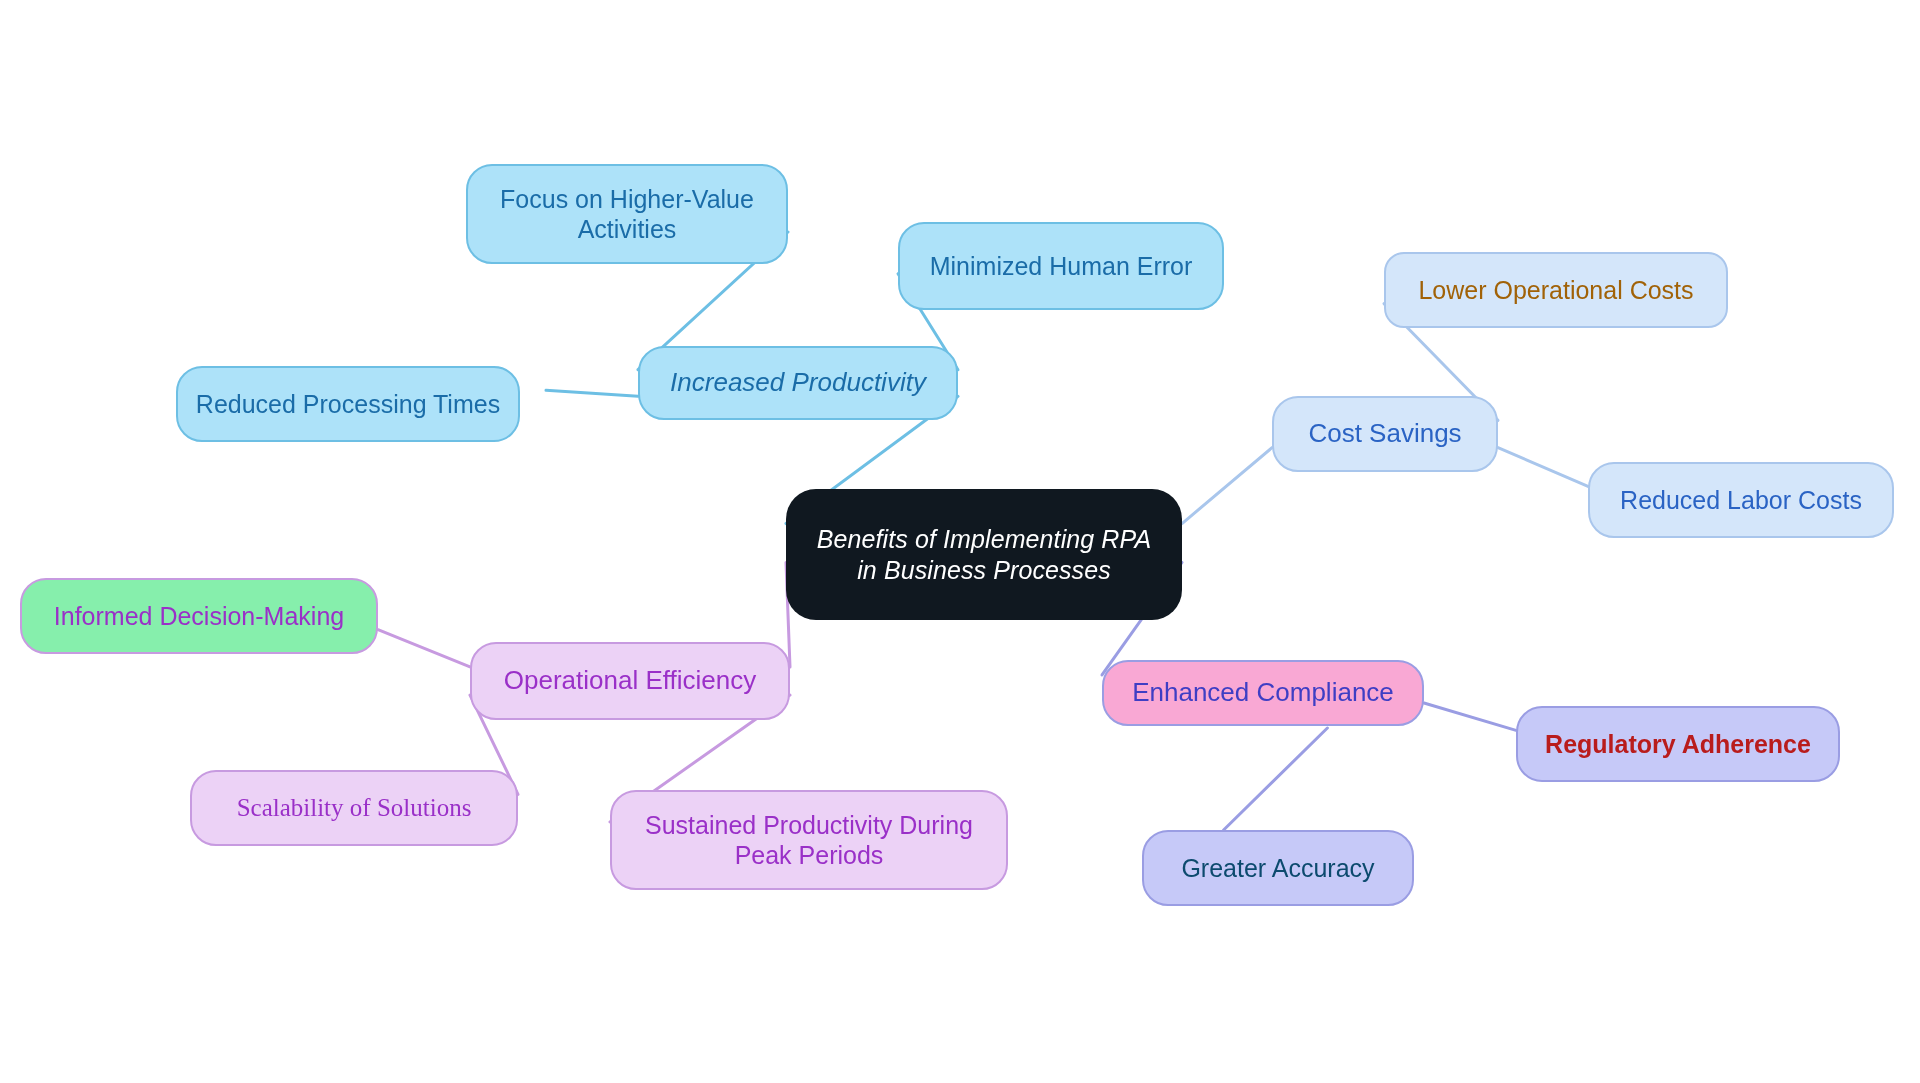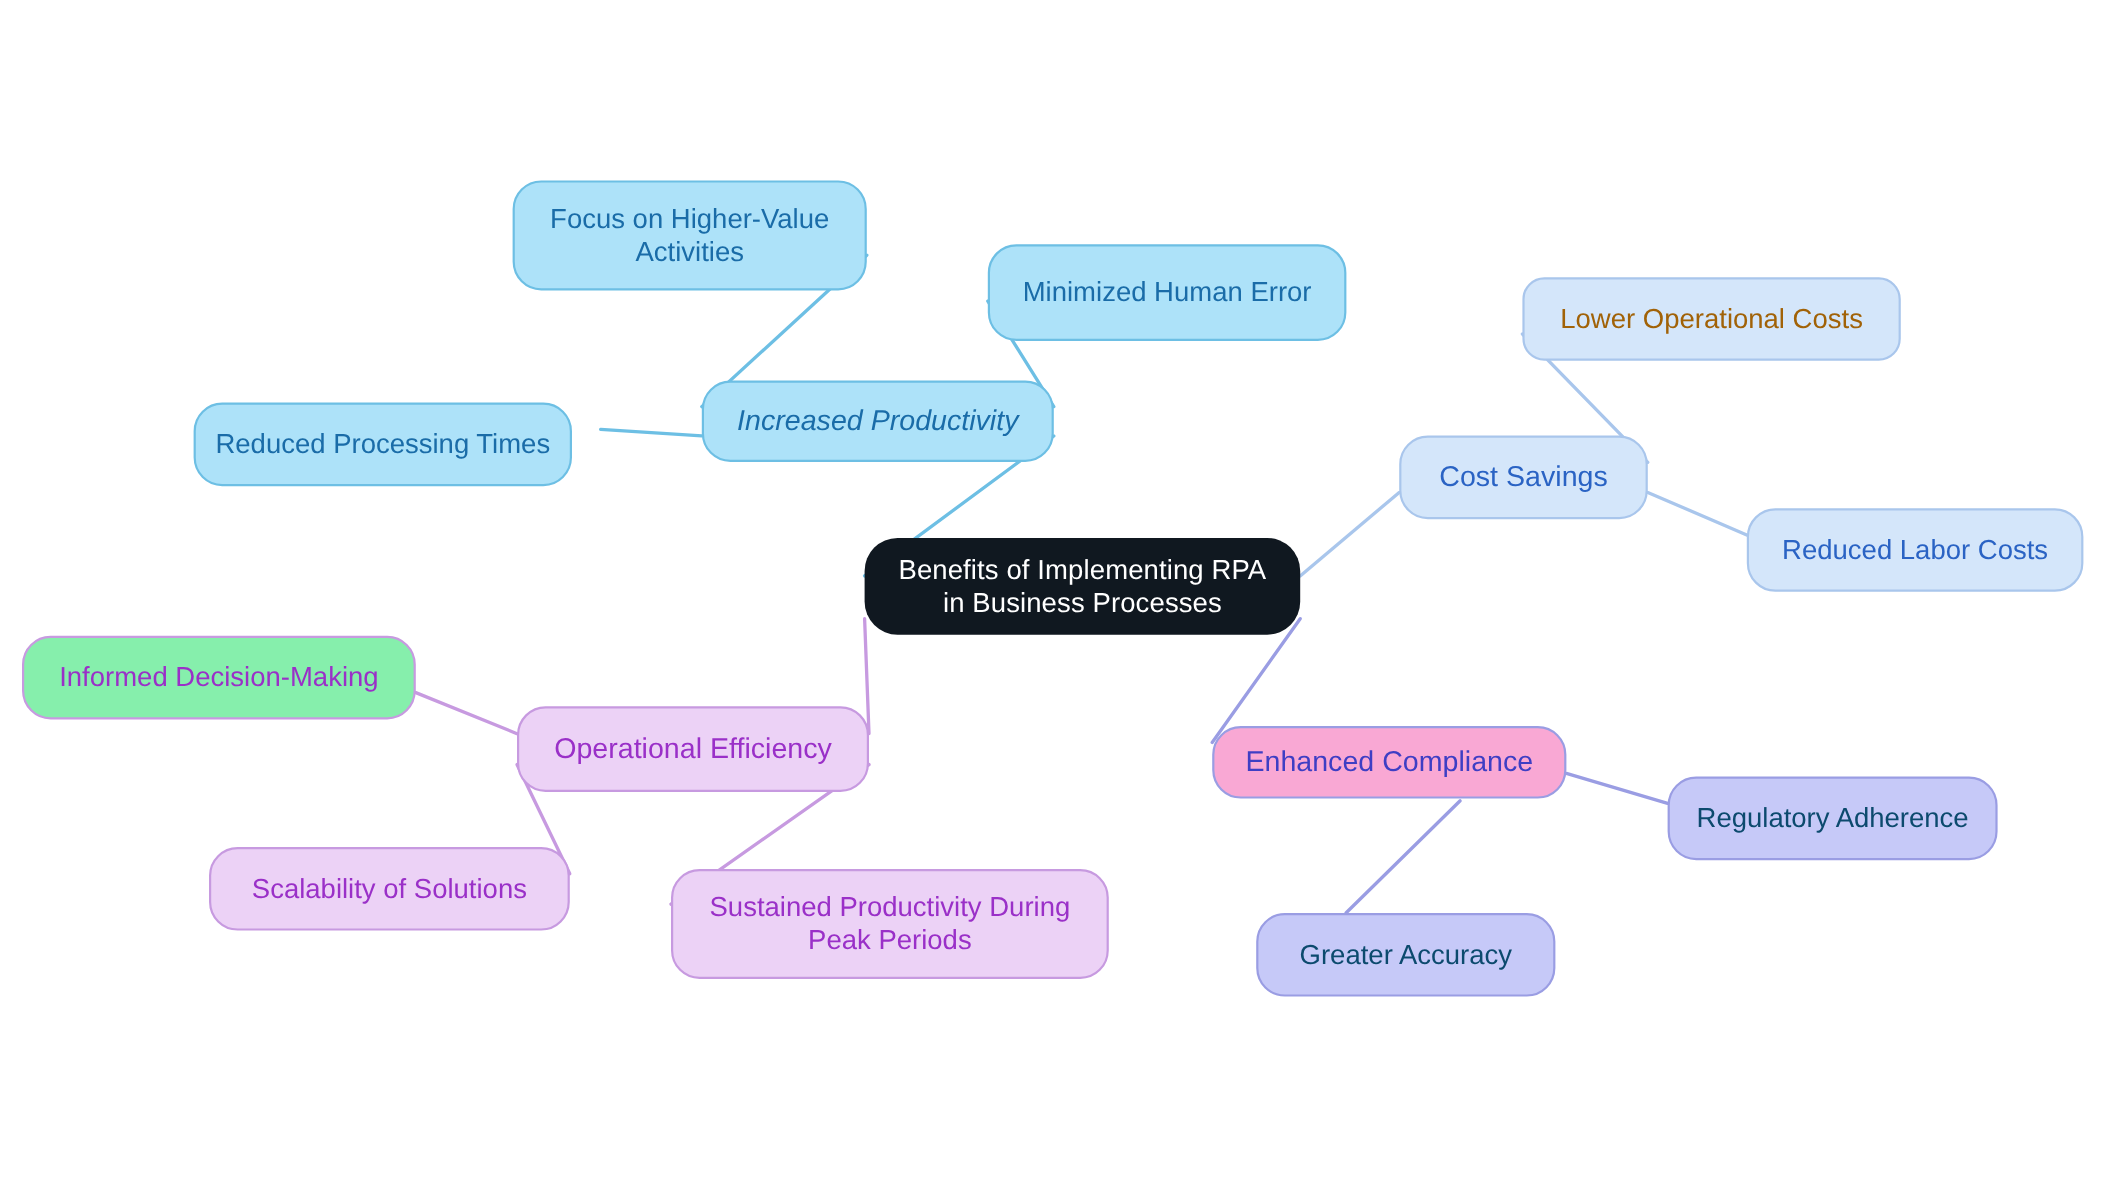--- a/index.html
+++ b/index.html
@@ -67,32 +67,32 @@
       <path d="M 638 396.32 L 546 390.32" stroke="#6dbfe4" stroke-width="3" fill="none" stroke-linecap="round"></path>
       <path d="M 1498 420.32 L 1384 303.68" stroke="#a9c6ec" stroke-width="3" fill="none" stroke-linecap="round"></path>
       <path d="M 1498 447.68 L 1588 486.32" stroke="#a9c6ec" stroke-width="3" fill="none" stroke-linecap="round"></path>
       <path d="M 1424 703.04 L 1516 730.32" stroke="#9a9de3" stroke-width="3" fill="none" stroke-linecap="round"></path>
       <path d="M 1327.4 728 L 1223.6 830" stroke="#9a9de3" stroke-width="3" fill="none" stroke-linecap="round"></path>
       <path d="M 470 666.96 L 378 629.68" stroke="#c79ae0" stroke-width="3" fill="none" stroke-linecap="round"></path>
       <path d="M 470 695.04 L 518 794.32" stroke="#c79ae0" stroke-width="3" fill="none" stroke-linecap="round"></path>
       <path d="M 790 695.04 L 610 822" stroke="#c79ae0" stroke-width="3" fill="none" stroke-linecap="round"></path>
     </svg>
   <div id="node-layer">
-      <div class="node root" id="node-root" style="left: 786px; top: 489px; width: 396px; height: 88px; background: rgb(16, 24, 32); color: rgb(255, 255, 255);">Benefits of Implementing RPA
+      <div class="node root" id="node-root" style="left: 786px; top: 489px; width: 396px; height: 131px; background: rgb(16, 24, 32); color: rgb(255, 255, 255); font-style: italic;">Benefits of Implementing RPA
 in Business Processes</div>
       <div class="node lvl1" id="node-increased-productivity" style="left: 638px; top: 346px; width: 320px; height: 74px; background: rgb(173, 226, 249); border-color: rgb(109, 191, 228); color: rgb(26, 108, 168); font-style: italic;">Increased Productivity</div>
       <div class="node lvl2" id="node-focus-higher-value-activities" style="left: 466px; top: 164px; width: 322px; height: 100px; background: rgb(173, 226, 249); border-color: rgb(109, 191, 228); color: rgb(26, 108, 168);">Focus on Higher-Value
 Activities</div>
       <div class="node lvl2" id="node-minimized-human-error" style="left: 898px; top: 222px; width: 326px; height: 88px; background: rgb(173, 226, 249); border-color: rgb(109, 191, 228); color: rgb(26, 108, 168);">Minimized Human Error</div>
       <div class="node lvl2" id="node-reduced-processing-times" style="left: 176px; top: 366px; width: 344px; height: 76px; background: rgb(173, 226, 249); border-color: rgb(109, 191, 228); color: rgb(26, 108, 168);">Reduced Processing Times</div>
       <div class="node lvl1" id="node-cost-savings" style="left: 1272px; top: 396px; width: 226px; height: 76px; background: rgb(212, 230, 250); border-color: rgb(169, 198, 236); color: rgb(42, 99, 196);">Cost Savings</div>
       <div class="node lvl2" id="node-lower-operational-costs" style="left: 1384px; top: 252px; width: 344px; height: 76px; background: rgb(212, 230, 250); border-color: rgb(169, 198, 236); color: #a16207; border-radius: 20px;">Lower Operational Costs</div>
       <div class="node lvl2" id="node-reduced-labor-costs" style="left: 1588px; top: 462px; width: 306px; height: 76px; background: rgb(212, 230, 250); border-color: rgb(169, 198, 236); color: rgb(42, 99, 196);">Reduced Labor Costs</div>
       <div class="node lvl1" id="node-enhanced-compliance" style="left: 1102px; top: 660px; width: 322px; height: 66px; background: #f9a8d4; border-color: rgb(154, 157, 227); color: rgb(62, 62, 196);">Enhanced Compliance</div>
-      <div class="node lvl2" id="node-regulatory-adherence" style="left: 1516px; top: 706px; width: 300px; height: 76px; background: rgb(198, 201, 248); border-color: rgb(154, 157, 227); color: #0c4a6e;">Regulatory Adherence</div>
+      <div class="node lvl2" id="node-regulatory-adherence" style="left: 1516px; top: 706px; width: 324px; height: 76px; background: rgb(198, 201, 248); border-color: rgb(154, 157, 227); color: #b91c1c; font-weight: bold;">Regulatory Adherence</div>
       <div class="node lvl2" id="node-greater-accuracy" style="left: 1142px; top: 830px; width: 272px; height: 76px; background: rgb(198, 201, 248); border-color: rgb(154, 157, 227); color: #0c4a6e;">Greater Accuracy</div>
       <div class="node lvl1" id="node-operational-efficiency" style="left: 470px; top: 642px; width: 320px; height: 78px; background: rgb(236, 210, 246); border-color: rgb(199, 154, 224); color: rgb(154, 48, 200);">Operational Efficiency</div>
       <div class="node lvl2" id="node-informed-decision-making" style="left: 20px; top: 578px; width: 358px; height: 76px; background: #86efac; border-color: rgb(199, 154, 224); color: rgb(154, 48, 200);">Informed Decision-Making</div>
-      <div class="node lvl2" id="node-scalability-of-solutions" style="left: 190px; top: 770px; width: 328px; height: 76px; background: rgb(236, 210, 246); border-color: rgb(199, 154, 224); color: rgb(154, 48, 200);">Scalability of Solutions</div>
+      <div class="node lvl2" id="node-scalability-of-solutions" style="left: 190px; top: 770px; width: 328px; height: 76px; background: rgb(236, 210, 246); border-color: rgb(199, 154, 224); color: rgb(154, 48, 200); font-family: Liberation Serif, serif;">Scalability of Solutions</div>
       <div class="node lvl2" id="node-sustained-productivity-peak" style="left: 610px; top: 790px; width: 398px; height: 100px; background: rgb(236, 210, 246); border-color: rgb(199, 154, 224); color: rgb(154, 48, 200);">Sustained Productivity During
 Peak Periods</div>
     </div>
 </div>
 
 </body></html>

